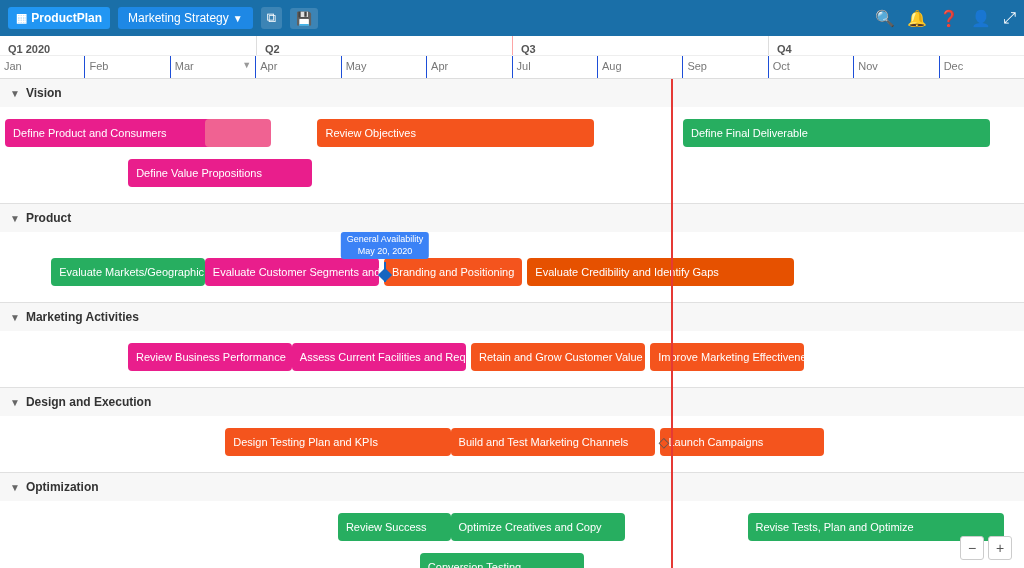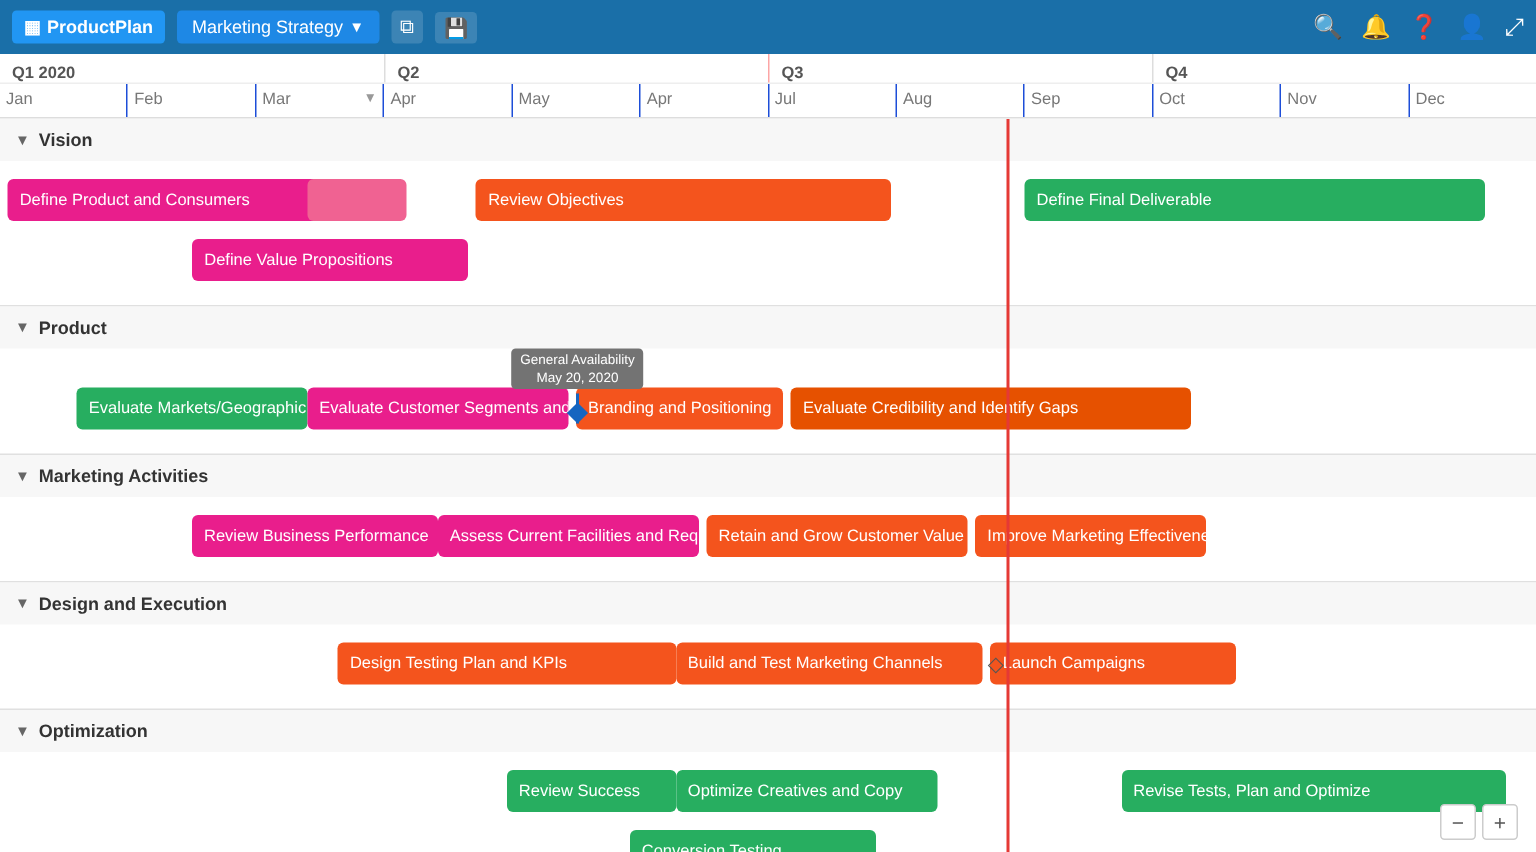--- a/index.html
+++ b/index.html
@@ -277,21 +277,21 @@
     </div>
 
     <div class="section">
       <div class="section-header">
         <span class="section-arrow">▼</span>
         <span>Product</span>
       </div>
       <div class="section-rows" style="padding-top:22px;">
 
         <div style="position:absolute;top:0;left:37.5%;z-index:8;">
-          <div style="background:#737373;color:white;font-size:9px;padding:2px 6px;border-radius:3px;white-space:nowrap;text-align:center;line-height:1.3;position:absolute;top:0;left:50%;transform:translateX(-50%);">General Availability<br>May 20, 2020</div>
+          <div style="background:#3b82f6;color:white;font-size:9px;padding:2px 6px;border-radius:3px;white-space:nowrap;text-align:center;line-height:1.3;position:absolute;top:0;left:50%;transform:translateX(-50%);">General Availability<br>May 20, 2020</div>
           <div style="width:2px;height:20px;background:#1565c0;margin:0 auto;position:relative;top:30px;"></div>
           <div style="width:10px;height:10px;background:#1565c0;transform:rotate(45deg);position:absolute;top:38px;left:50%;margin-left:-5px;"></div>
         </div>
 
         <div class="row">
           <div class="bar bar-green" style="left:5%;width:15%;">Evaluate Markets/Geographic Regions</div>
           <div class="bar bar-pink" style="left:20%;width:17%;">Evaluate Customer Segments and Needs</div>
           <div class="bar bar-orange" style="left:37.5%;width:13.5%;">Branding and Positioning</div>
           <div class="bar bar-dark-orange" style="left:51.5%;width:26%;">Evaluate Credibility and Identify Gaps</div>
         </div>

